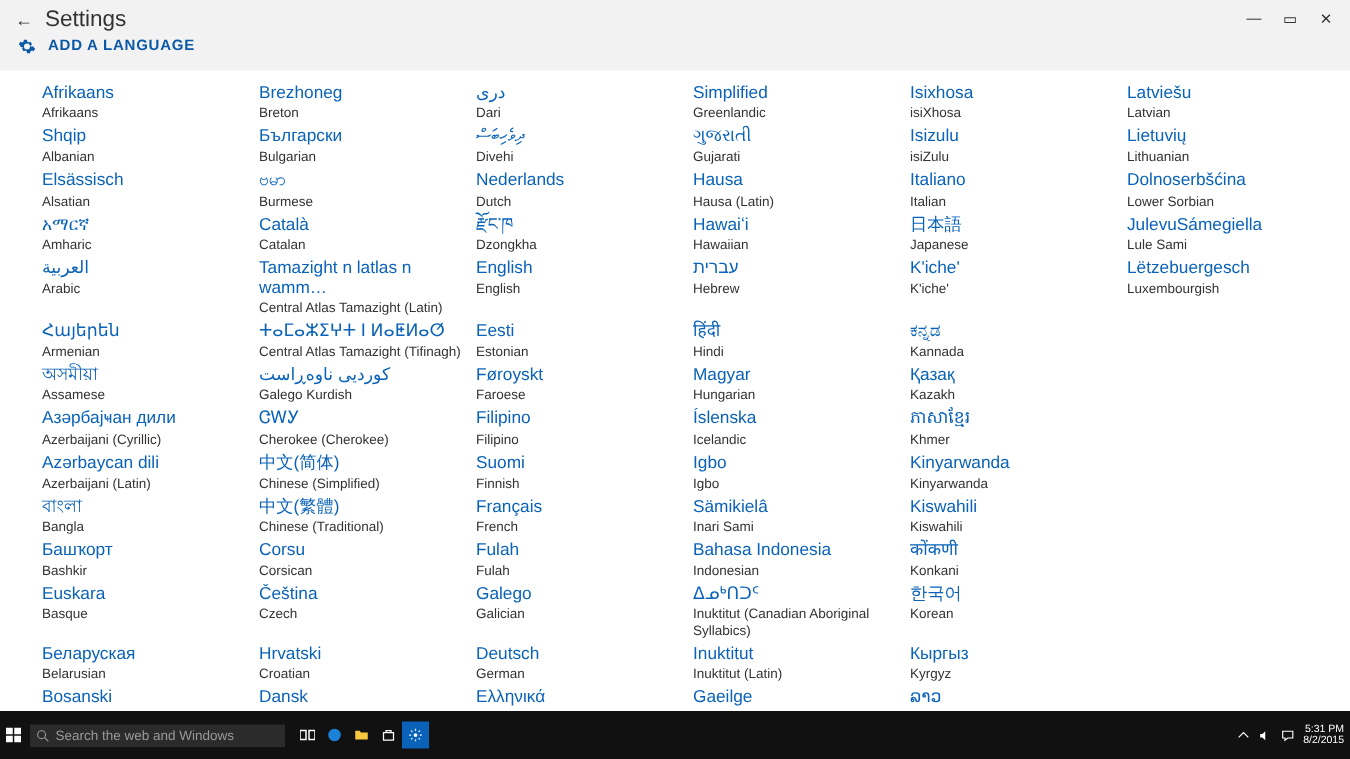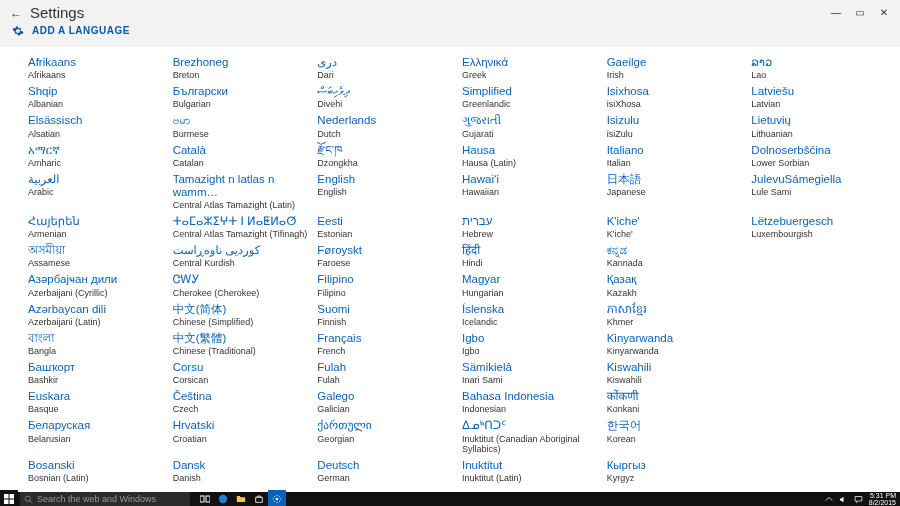--- a/index.html
+++ b/index.html
@@ -9,21 +9,21 @@
   .title { font-size: 15px; color: #333; padding-left: 2px; }
   .winbtns { margin-left: auto; display: flex; }
   .winbtns div { width: 24px; text-align: center; font-size: 10px; color: #333; cursor: pointer; }
   .subhead { height: 22px; background: #f2f2f2; display: flex; align-items: flex-start; padding-left: 12px; }
   .gear { width: 12px; height: 12px; margin-right: 8px; color:#0a58a6; }
   .subhead-title { font-size: 10px; color: #0a58a6; letter-spacing: .5px; font-weight:600;}
   .content { position: absolute; top: 47px; bottom: 18px; left: 0; right: 0; padding: 8px 12px 3px 28px; display: grid; grid-template-columns: repeat(6, 1fr); column-gap: 8px; grid-auto-flow: column; grid-template-rows: repeat(14, auto); row-gap: 2px; overflow:hidden;}
   .lang { padding: 1px 0; cursor: pointer; line-height:1.15;}
   .lang .native { font-size: 11.5px; color: #0a63b8; }
   .lang .eng { font-size: 9px; color: #333; margin-top:1px;}
-  .taskbar { position: absolute; bottom: 0; left: 0; right: 0; height: 14px; background: #111; display:flex; align-items:center; color:#fff; font-size:9px;}
+  .taskbar { position: absolute; bottom: 0; left: 0; right: 0; height: 32px; background: #111; display:flex; align-items:center; color:#fff; font-size:9px;}
   .tb-start { width:18px; height:18px; display:flex; align-items:center; justify-content:center; background:#111;}
   .tb-search { width:170px; height:15px; background:#2b2b2b; margin-left:2px; display:flex; align-items:center; padding:0 4px; color:#999;}
   .tb-search span { margin-left:4px; }
   .tb-icons { display:flex; margin-left:6px; }
   .tb-icons div { width:18px; height:18px; display:flex; align-items:center; justify-content:center; }
   .tb-right { margin-left:auto; display:flex; align-items:center; padding-right:4px; gap:6px;}
   .tb-clock { text-align:right; line-height:1; font-size:7px;}
   svg { display:block; }
 </style>
 </head>
@@ -122,21 +122,21 @@
     <div class="lang">
       <div class="native">Tamazight n latlas n wamm…</div>
       <div class="eng">Central Atlas Tamazight (Latin)</div>
     </div>
     <div class="lang">
       <div class="native">ⵜⴰⵎⴰⵣⵉⵖⵜ ⵏ ⵍⴰⵟⵍⴰⵚ</div>
       <div class="eng">Central Atlas Tamazight (Tifinagh)</div>
     </div>
     <div class="lang">
       <div class="native">کوردیی ناوەڕاست</div>
-      <div class="eng">Central Kurdish</div>
+      <div class="eng">Galego Kurdish</div>
     </div>
     <div class="lang">
       <div class="native">ᏣᎳᎩ</div>
       <div class="eng">Cherokee (Cherokee)</div>
     </div>
     <div class="lang">
       <div class="native">中文(简体)</div>
       <div class="eng">Chinese (Simplified)</div>
     </div>
     <div class="lang">
@@ -199,24 +199,20 @@
       <div class="native">Français</div>
       <div class="eng">French</div>
     </div>
     <div class="lang">
       <div class="native">Fulah</div>
       <div class="eng">Fulah</div>
     </div>
     <div class="lang">
       <div class="native">Galego</div>
       <div class="eng">Galician</div>
-    </div>
-    <div class="lang">
-      <div class="native">ქართული</div>
-      <div class="eng">Georgian</div>
     </div>
     <div class="lang">
       <div class="native">Deutsch</div>
       <div class="eng">German</div>
     </div>
     <div class="lang">
       <div class="native">Ελληνικά</div>
       <div class="eng">Greek</div>
     </div>
     <div class="lang">

